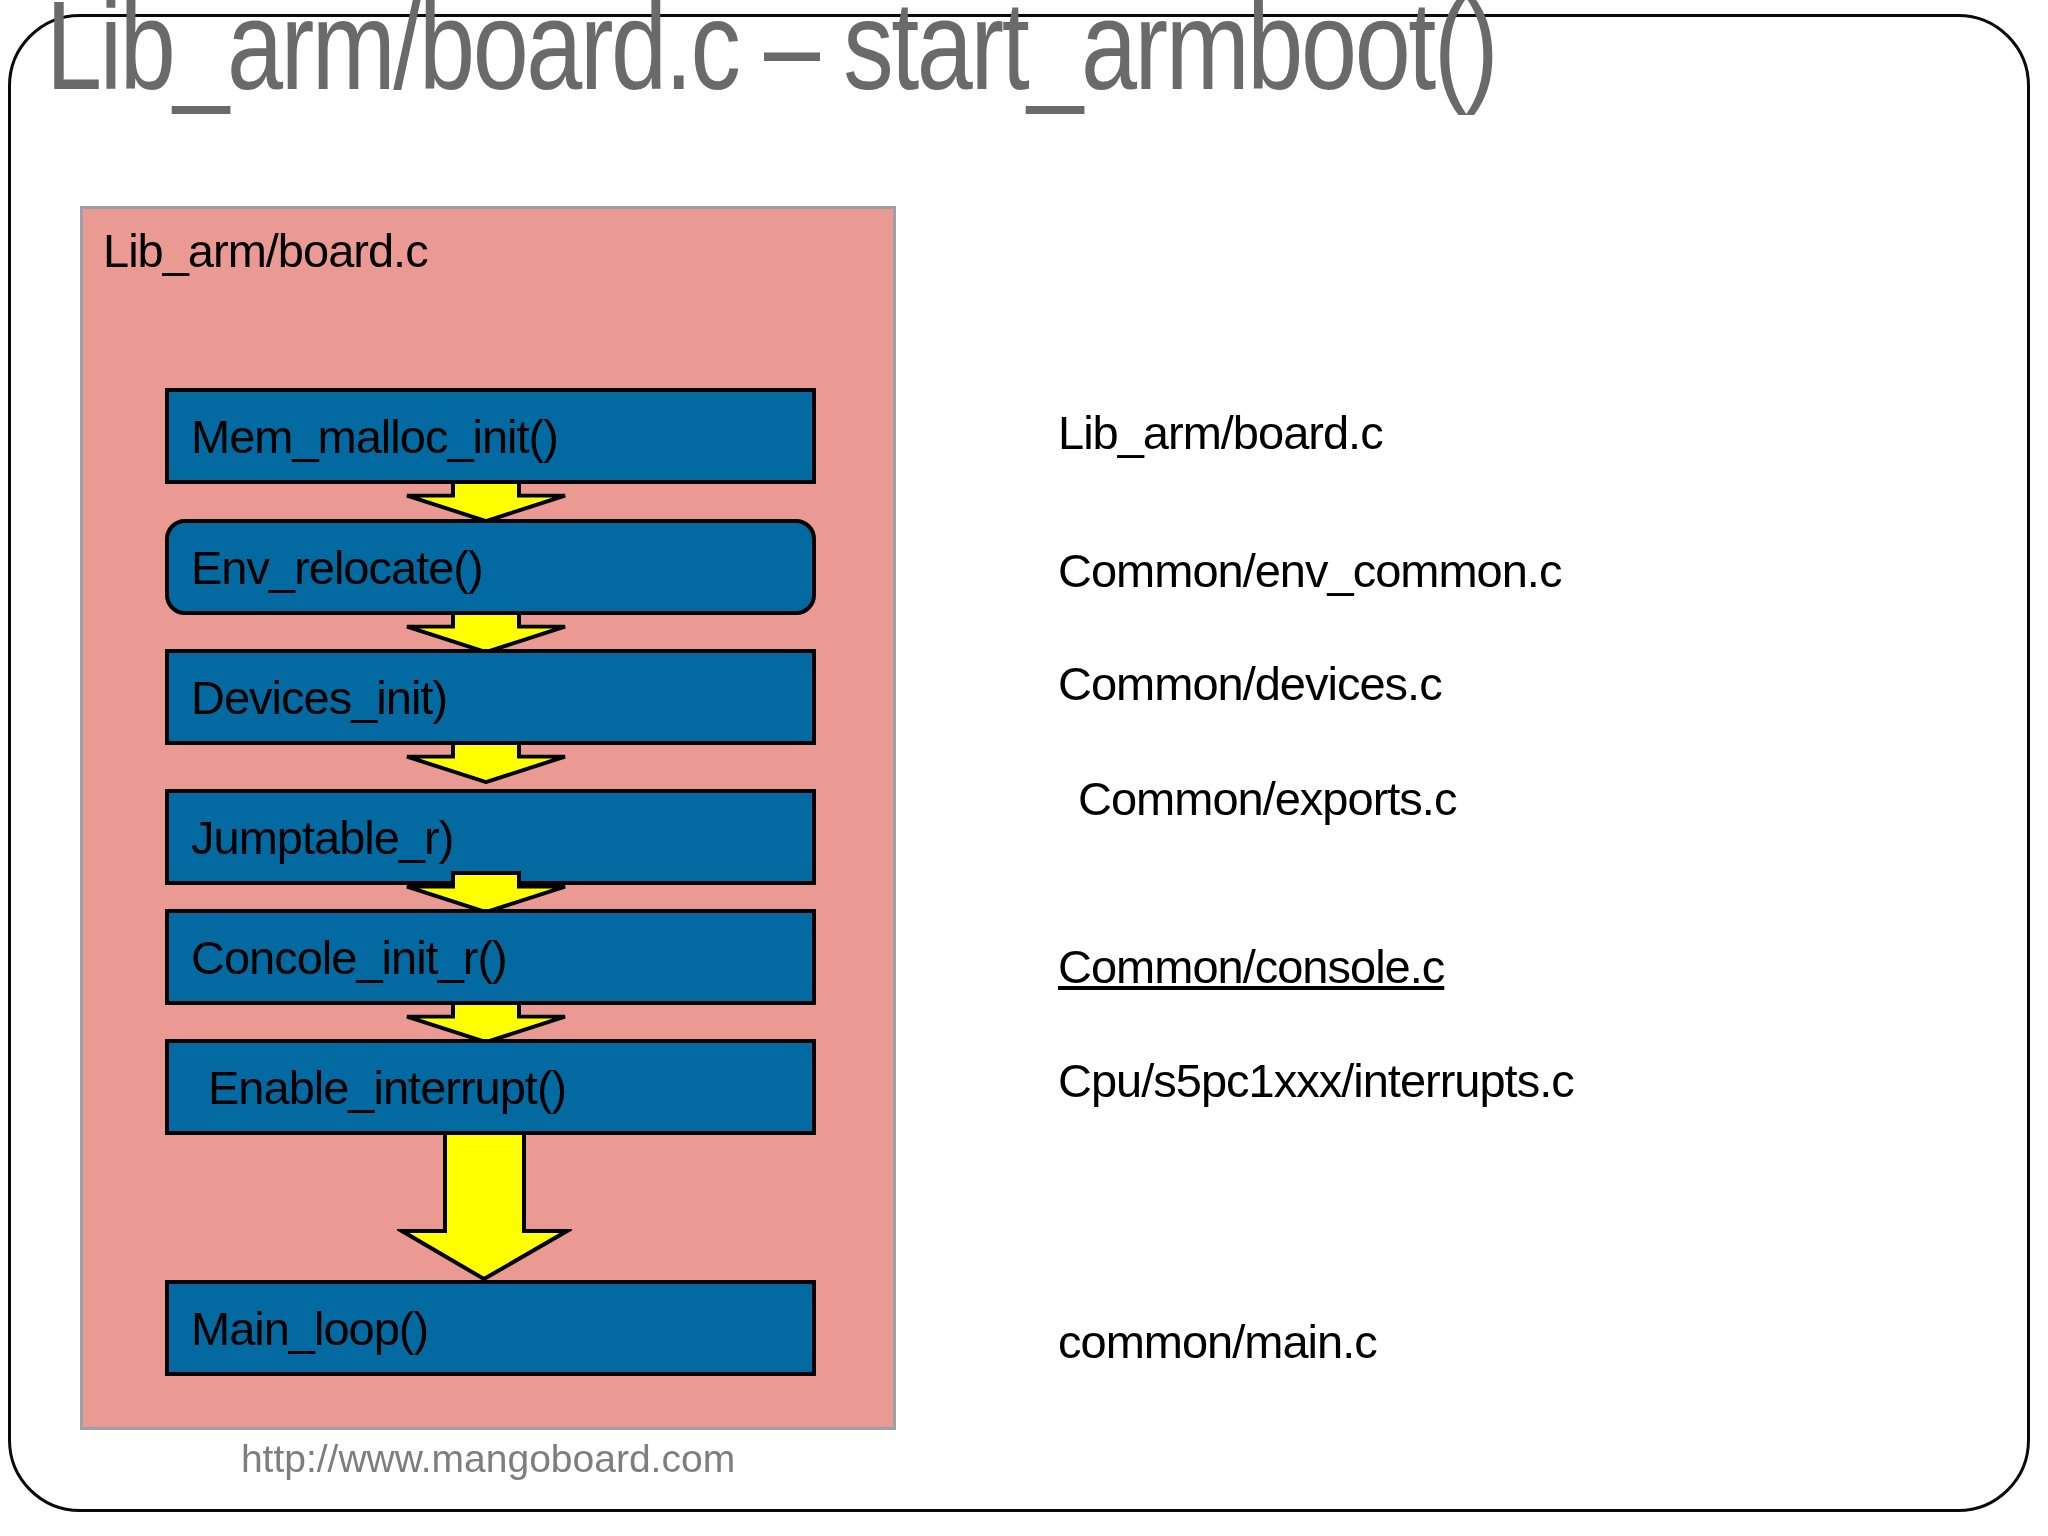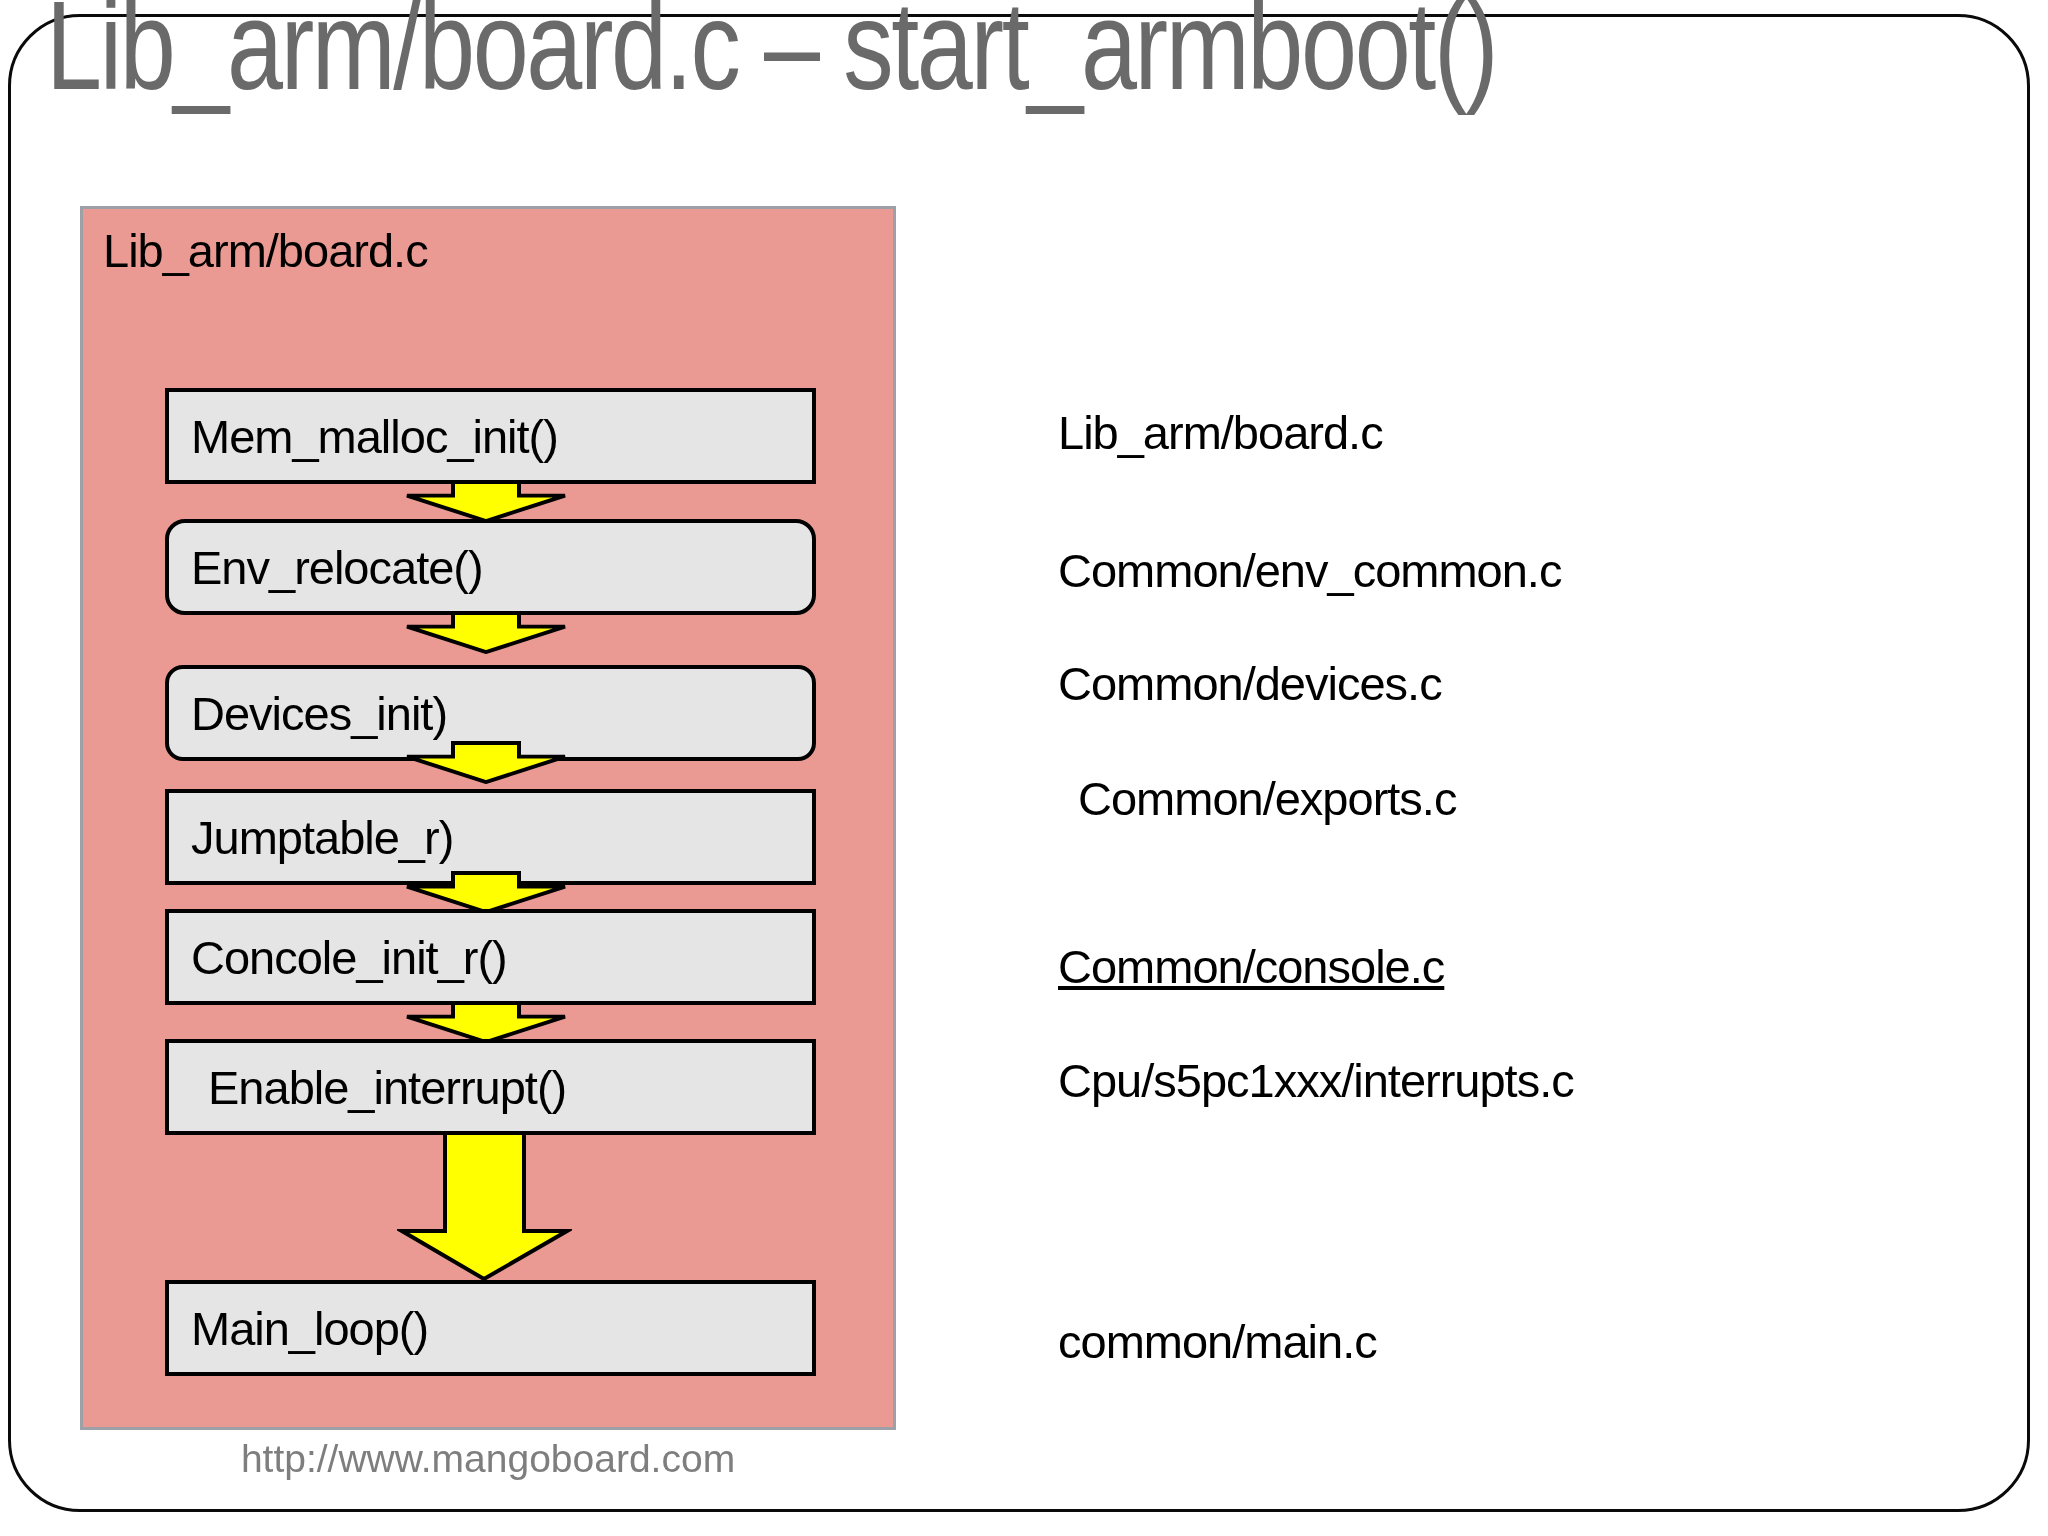--- a/index.html
+++ b/index.html
@@ -56,34 +56,34 @@
     top: 14px;
     font-size: 47px;
     color: #000000;
     letter-spacing: -1px;
   }
   .fbox {
     position: absolute;
     left: 82px;
     width: 651px;
     height: 96px;
-    background: #e5e5e5;
+    background: #0369a1;
     border: 4px solid #000000;
     box-sizing: border-box;
     display: flex;
     align-items: center;
     padding-left: 22px;
     font-size: 47px;
     color: #000000;
     letter-spacing: -1px;
     white-space: nowrap;
   }
   .b0 { top: 179px; }
   .b1 { top: 310px; border-radius: 20px; }
-  .b2 { top: 456px; border-radius: 18px; }
+  .b2 { top: 440px; }
   .b3 { top: 580px; }
   .b4 { top: 700px; }
   .b5 { top: 830px; padding-left: 39px; }
   .b6 { top: 1071px; }
   .arrow {
     position: absolute;
     left: 318px;
     width: 170px;
     height: 43px;
   }

